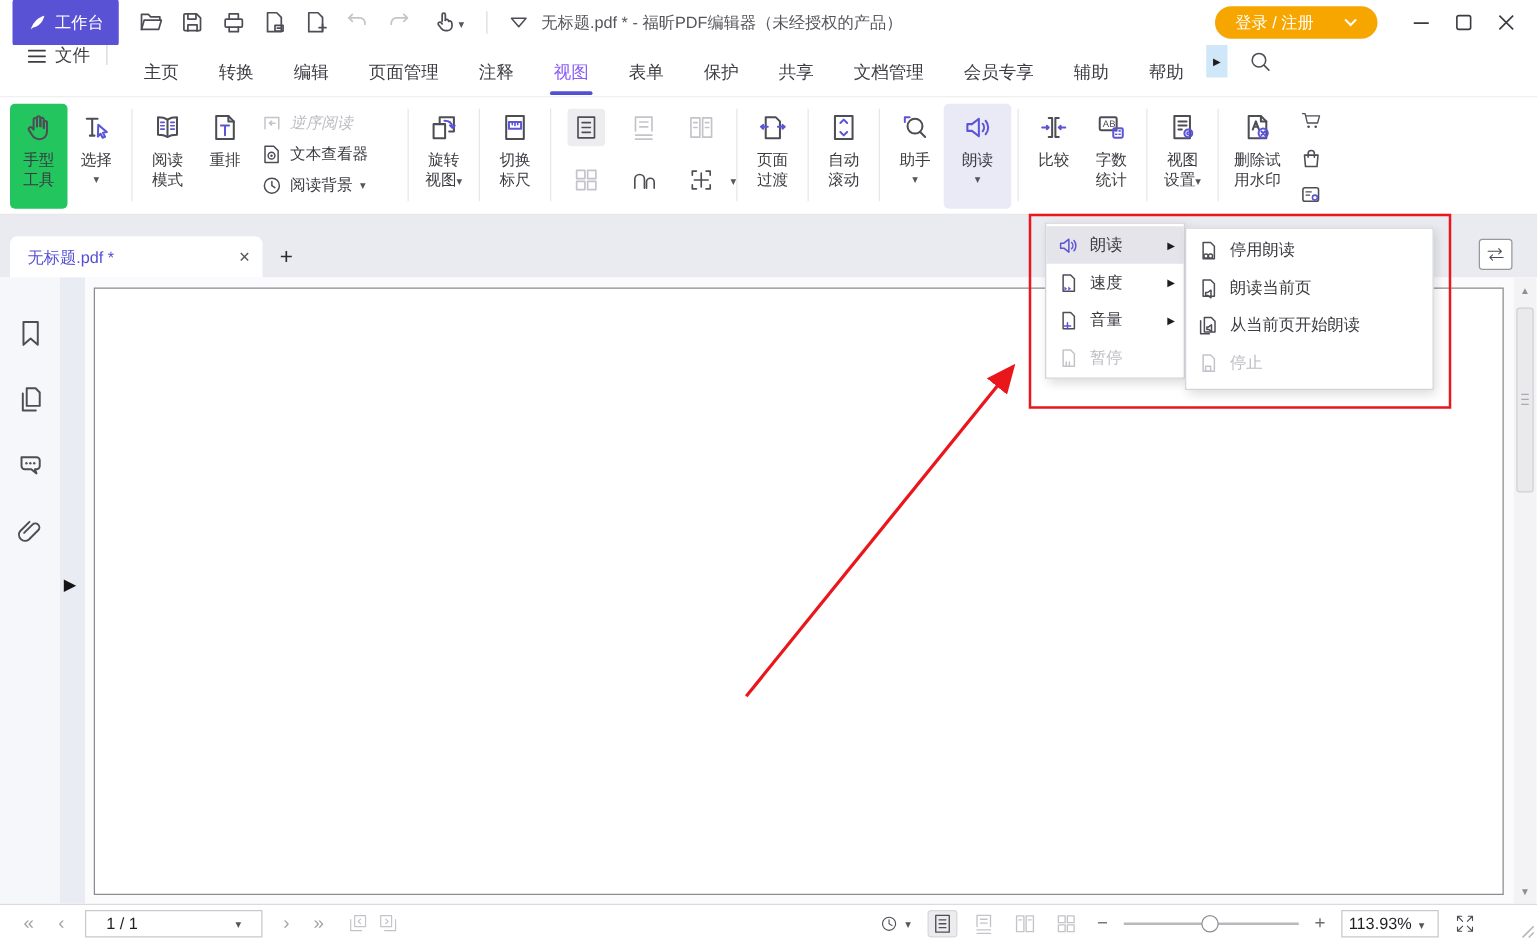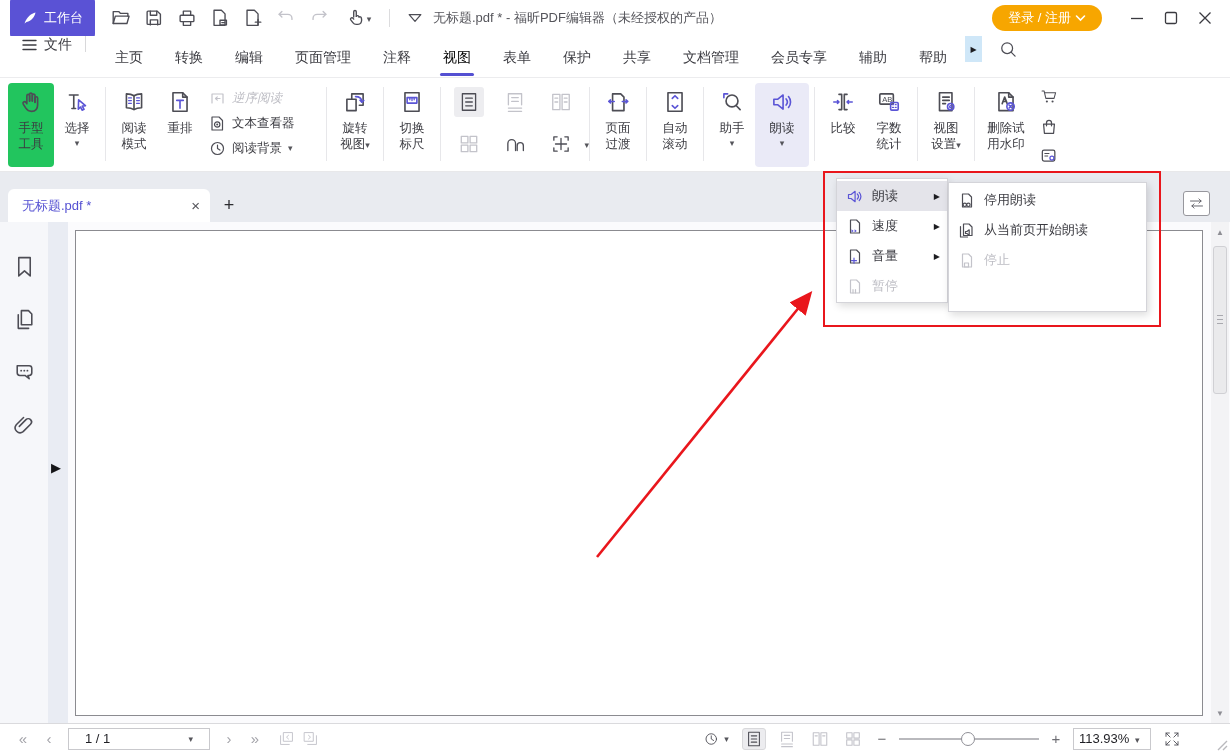--- a/index.html
+++ b/index.html
@@ -17,31 +17,31 @@
   
   .titlebar { position:absolute; left:0; top:0; width:1230px; height:36px; background:#fff;
               display:flex; align-items:center; }
   .wb-btn { margin-left:10px; height:40px; padding:0 12px; background:#5a52d5; border-radius:4px;
             color:#fff; font-size:13px; display:flex; align-items:center; gap:6px; }
   .tb-icons { display:flex; align-items:center; gap:9px; margin-left:14px; }
   .tb-ic { width:24px; height:24px; display:flex; align-items:center; justify-content:center; }
   .tb-div { width:1px; height:18px; background:#dcdcde; margin:0 4px; }
   .doc-title { margin-left:6px; font-size:13px; color:#55555b; white-space:nowrap; }
   .login-btn { margin-left:auto; height:26px; padding:0 16px; background:#f7a600; border-radius:14px;
-               color:#fff; font-size:13px; display:flex; align-items:center; gap:4px; }
+               color:#fff; font-size:13px; display:flex; align-items:center; gap:24px; }
   .win-btns { display:flex; align-items:center; margin-left:18px; margin-right:8px; }
   .win-b { width:34px; height:26px; display:flex; align-items:center; justify-content:center; }
 
   
   .menubar { position:absolute; left:0; top:36px; width:1230px; height:42px; background:#fff;
              border-bottom:1px solid #ececee; display:flex; align-items:flex-start; }
   .file-item { display:flex; align-items:center; gap:7px; margin-left:22px; font-size:14px; }
   .mb-div { width:1px; height:16px; background:#d8d8da; margin:0 13px; }
   .mtab { padding:0 16px; font-size:14px; color:#3c3c42; height:42px; line-height:42px; position:relative; }
-  .mtab.active { color:#000000; }
+  .mtab.active { color:#8b5cf6; }
   .mtab.active::after { content:""; position:absolute; left:50%; transform:translateX(-50%); bottom:2px;
                         width:34px; height:3px; border-radius:2px; background:#5450d2; }
   .expand-btn { width:17px; height:26px; background:#cfe7f8; display:flex; align-items:center;
                 justify-content:center; font-size:8px; color:#1d1d21; margin-left:2px; }
   .search-btn { margin-left:13px; width:26px; height:26px; display:flex; align-items:center; justify-content:center; }
 
   
   .ribbon { position:absolute; left:0; top:78px; width:1230px; height:94px; background:#fff;
             border-bottom:1px solid #e8e8ea; display:flex; align-items:flex-start; padding:5px 0 0 8px; }
   .rb { display:flex; flex-direction:column; align-items:center; padding-top:6px; min-width:46px;
@@ -601,20 +601,27 @@
     <div class="m-item">
       <svg viewBox="0 0 17 17">
           <path class="s thin" d="M4.5 2h6l3 3v10h-9z"></path>
           <circle class="s thin" cx="6.8" cy="12.8" r="1.7"></circle>
           <circle class="s thin" cx="10.4" cy="12.8" r="1.7"></circle>
         </svg>
       <span>停用朗读</span>
     </div>
     <div class="m-item">
       <svg viewBox="0 0 17 17">
+          <path class="s thin" d="M4.5 2h6l3 3v10h-9z"></path>
+          <path class="s thin" d="M6.5 12v2.3h1.6l2.7 2v-6.2l-2.7 1.9z"></path>
+        </svg>
+      <span>朗读当前页</span>
+    </div>
+    <div class="m-item">
+      <svg viewBox="0 0 17 17">
           <path class="s thin" d="M2.5 4.5V15h7"></path>
           <path class="s thin" d="M5.5 2h5.5l3 3v8.5h-8.5z"></path>
           <path class="s thin" d="M7.5 9.5v2h1.4l2.3 1.7V7.8L8.9 9.5z"></path>
         </svg>
       <span>从当前页开始朗读</span>
     </div>
     <div class="m-item dis">
       <svg viewBox="0 0 17 17">
           <path class="g thin" d="M4.5 2h6l3 3v10h-9z"></path>
           <rect class="g thin" x="6.5" y="11" width="4" height="4"></rect>

